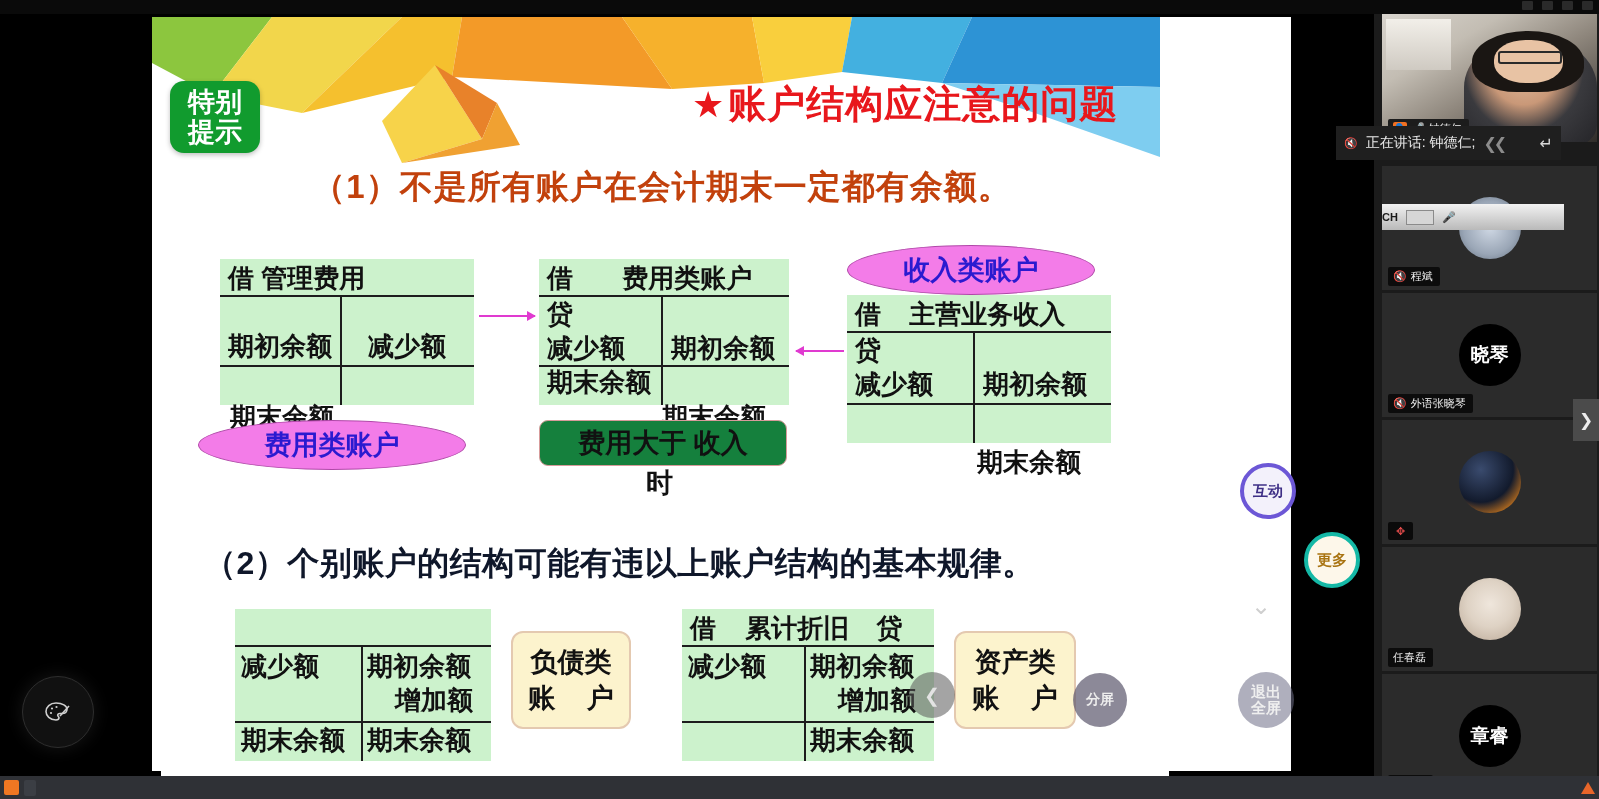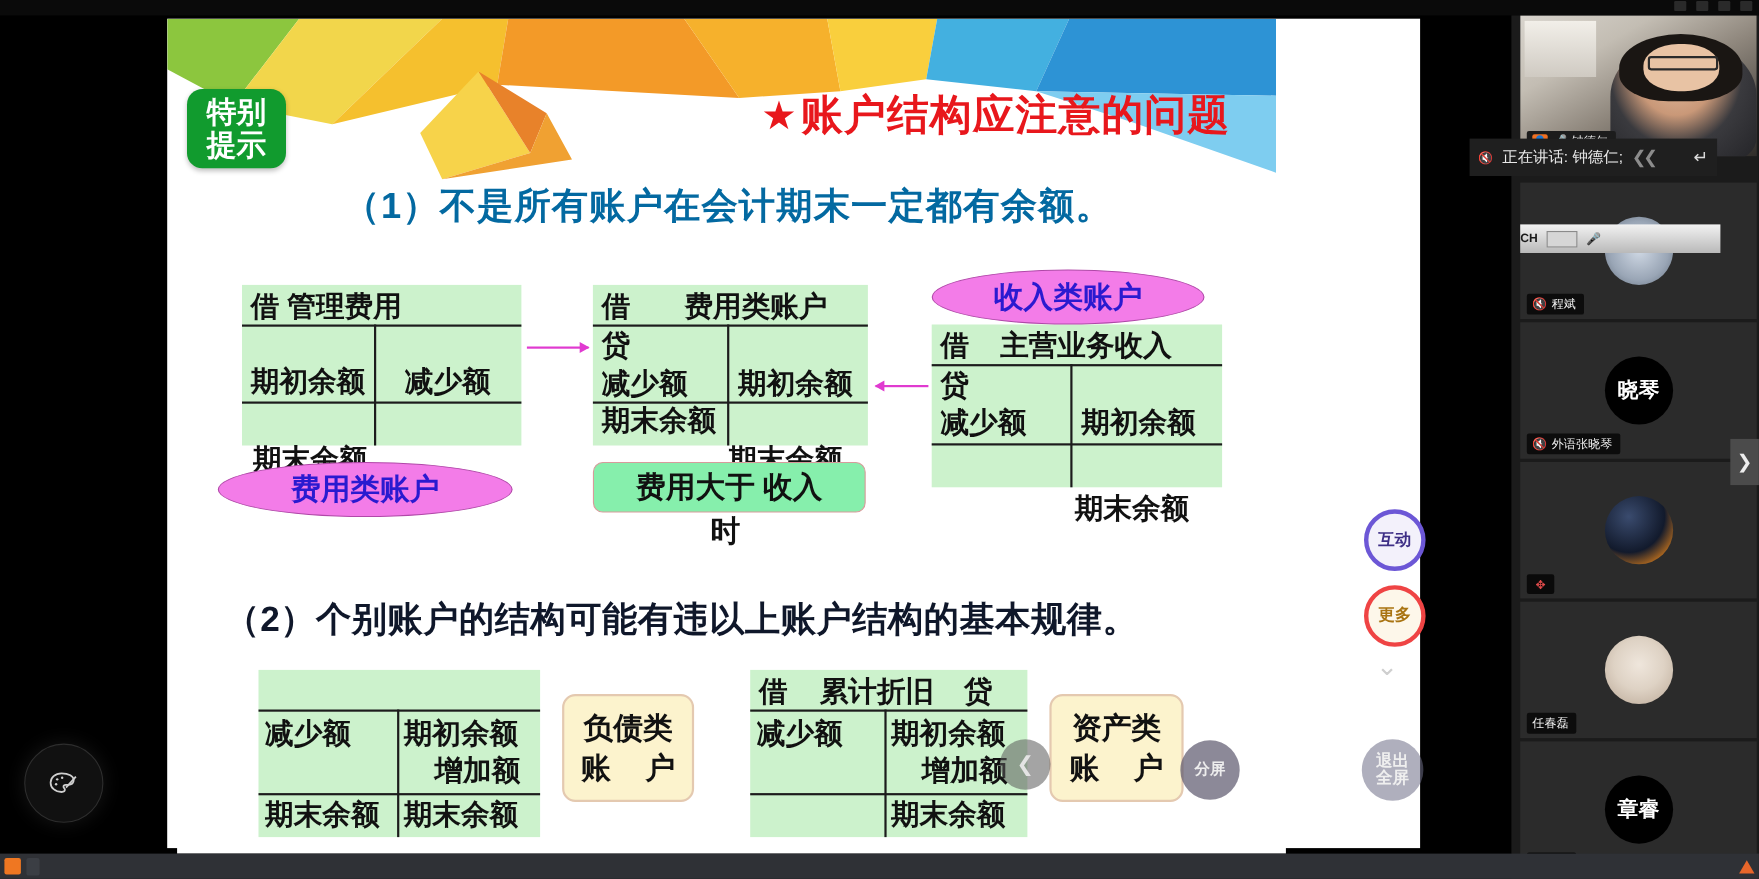--- a/index.html
+++ b/index.html
@@ -20,37 +20,37 @@
   .badge{position:absolute;left:18px;top:64px;width:90px;height:72px;border-radius:14px;
          background:#119b2e;color:#fff;display:flex;flex-direction:column;align-items:center;
          justify-content:center;line-height:1.12;font-size:27px;font-weight:bold;
          box-shadow:0 2px 5px rgba(0,0,0,.25);}
 
   .slide-title{position:absolute;left:540px;top:62px;width:450px;color:#e8171c;font-size:38px;
                font-weight:bold;letter-spacing:1px;white-space:nowrap;}
   .slide-title .star{color:#e8171c;font-size:36px;margin-right:3px;}
 
   .line1{position:absolute;left:60px;top:148px;width:900px;text-align:center;font-size:33px;
-         font-weight:bold;color:#0369a1;letter-spacing:1px;}
+         font-weight:bold;color:#c2410c;letter-spacing:1px;}
   .line2{position:absolute;left:52px;top:525px;font-size:32px;font-weight:bold;color:#0f172a;letter-spacing:.5px;}
 
   
   .tacc{position:absolute;background:#ccf2cc;}
   .tacc .hdr{position:relative;height:34px;font-size:26px;font-weight:bold;color:#111;
              white-space:nowrap;padding:2px 6px 0 8px;box-sizing:border-box;}
   .tacc .hrule{position:absolute;height:2px;background:#1c1c1c;left:0;right:0;}
   .tacc .vrule{position:absolute;width:2px;background:#1c1c1c;}
   .tacc .cell{position:absolute;font-size:26px;font-weight:bold;color:#111;white-space:nowrap;}
 
   .outside{position:absolute;font-size:26px;font-weight:bold;color:#111;white-space:nowrap;}
 
   
   .oval{position:absolute;border-radius:50%;background:#f37ce8;border:1px solid #b048a8;
         display:flex;align-items:center;justify-content:center;color:#2a1ad0;font-size:27px;font-weight:bold;}
-  .pinkbox{position:absolute;background:#86efac;border:1px solid #d79b9b;border-radius:9px;
+  .pinkbox{position:absolute;background:#15803d;border:1px solid #d79b9b;border-radius:9px;
            display:flex;align-items:center;justify-content:center;color:#111;font-size:27px;font-weight:bold;}
   .pinktext{position:absolute;color:#111;font-size:27px;font-weight:bold;}
   .creambox{position:absolute;background:#fcf3cd;border:2px solid #e4c9b0;border-radius:12px;
             display:flex;flex-direction:column;align-items:center;justify-content:center;
             color:#111;font-size:27px;font-weight:bold;line-height:1.35;}
   .creambox .l2{letter-spacing:12px;text-indent:12px;}
 
   .arrow{position:absolute;height:2px;background:#e03ad0;}
   .arrow::after{content:"";position:absolute;right:-1px;top:-4px;border-left:9px solid #e03ad0;
                 border-top:5px solid transparent;border-bottom:5px solid transparent;}
@@ -96,22 +96,22 @@
   .railnext{position:absolute;right:0;top:385px;width:26px;height:42px;background:#4b4b4b;color:#ededed;
             display:flex;align-items:center;justify-content:center;font-size:17px;}
   .tinytag{position:absolute;left:6px;bottom:4px;background:rgba(0,0,0,.75);color:#ddd;font-size:12px;
            padding:2px 8px;border-radius:2px;}
 
   
   .fbtn{position:absolute;border-radius:50%;display:flex;flex-direction:column;align-items:center;
         justify-content:center;font-size:15px;font-weight:bold;line-height:1.08;}
   .fbtn.interact{left:1240px;top:463px;width:48px;height:48px;background:#f3f1fb;color:#3e2f86;
                  border:4px solid #6c57d6;}
-  .fbtn.more{left:1240px;top:532px;width:48px;height:48px;background:#fdf7ea;color:#a97412;
-             border:4px solid #ef4444;}
+  .fbtn.more{left:1304px;top:532px;width:48px;height:48px;background:#fdf7ea;color:#a97412;
+             border:4px solid #14b8a6;}
   .chevdown{position:absolute;left:1251px;top:592px;color:#cfcfcf;font-size:24px;}
   .fbtn.exitfs{left:1238px;top:672px;width:56px;height:56px;background:rgba(110,110,135,.55);
                color:#efefef;font-size:15px;border:none;}
   .fbtn.split{left:1073px;top:673px;width:54px;height:54px;background:rgba(96,92,112,.72);
               color:#ededed;font-size:14px;}
   .circbtn{position:absolute;border-radius:50%;display:flex;align-items:center;justify-content:center;}
   .circbtn.prev{left:909px;top:672px;width:46px;height:46px;background:rgba(90,90,90,.55);color:#e3e3e3;font-size:19px;}
   .paintbtn{position:absolute;left:22px;top:676px;width:70px;height:70px;border-radius:50%;
             background:#111;border:1px solid #2e2e2e;display:flex;align-items:center;justify-content:center;
             color:#cfcfcf;box-shadow:0 0 18px rgba(255,255,255,.09);}

